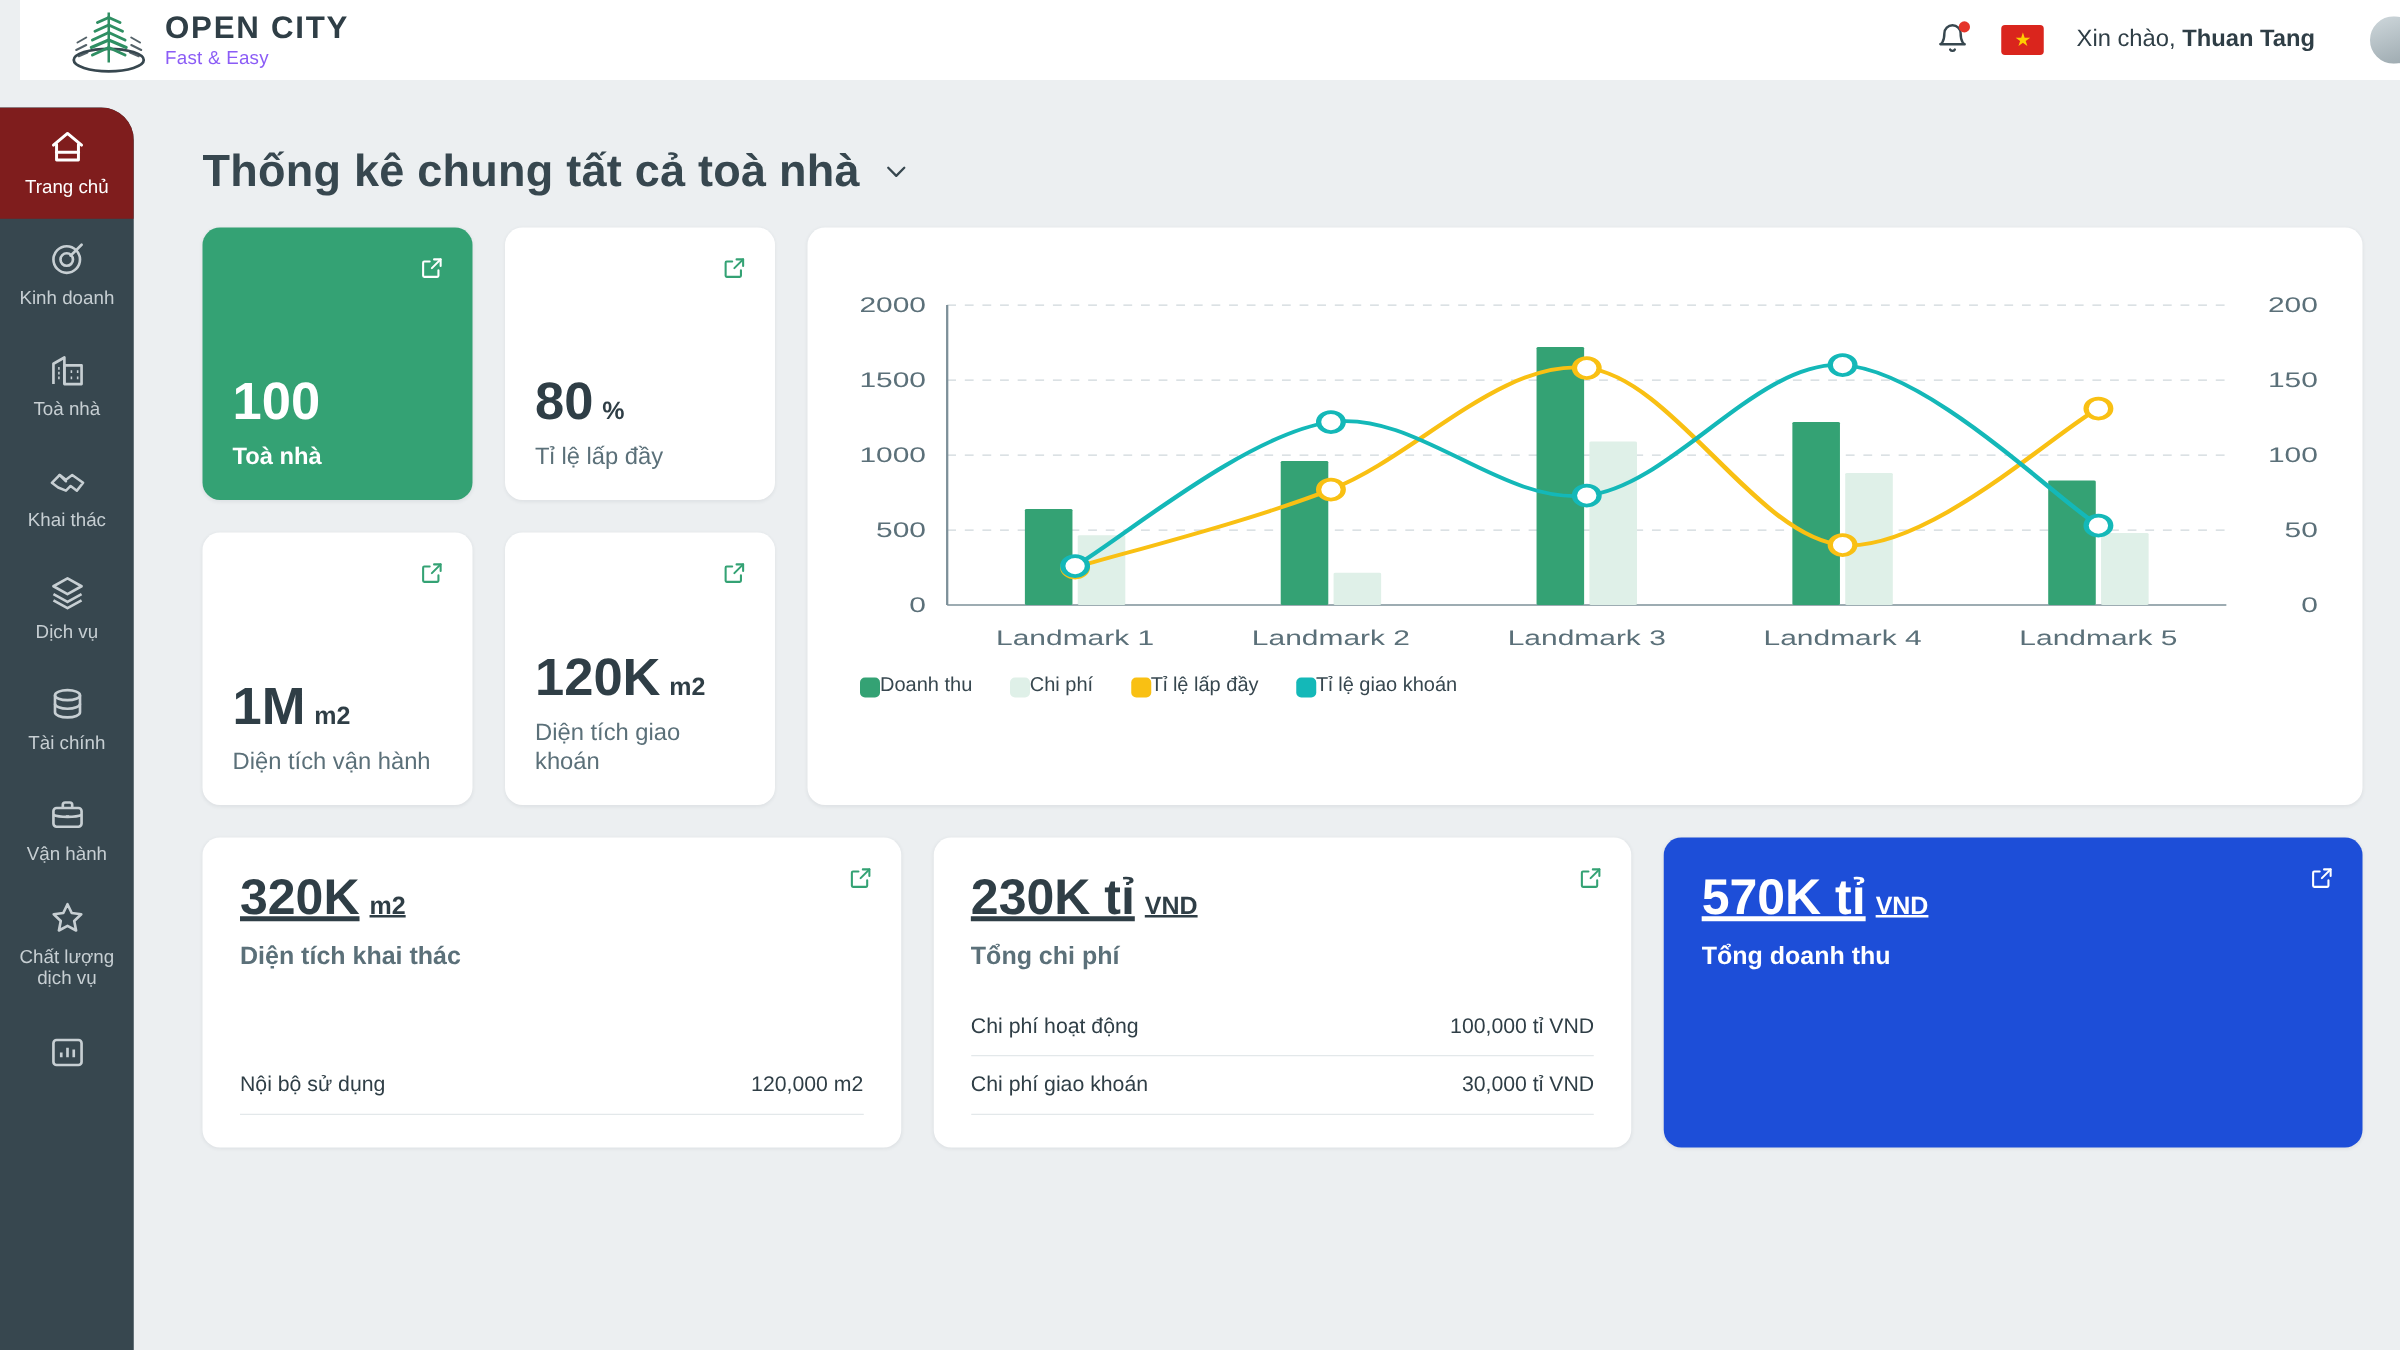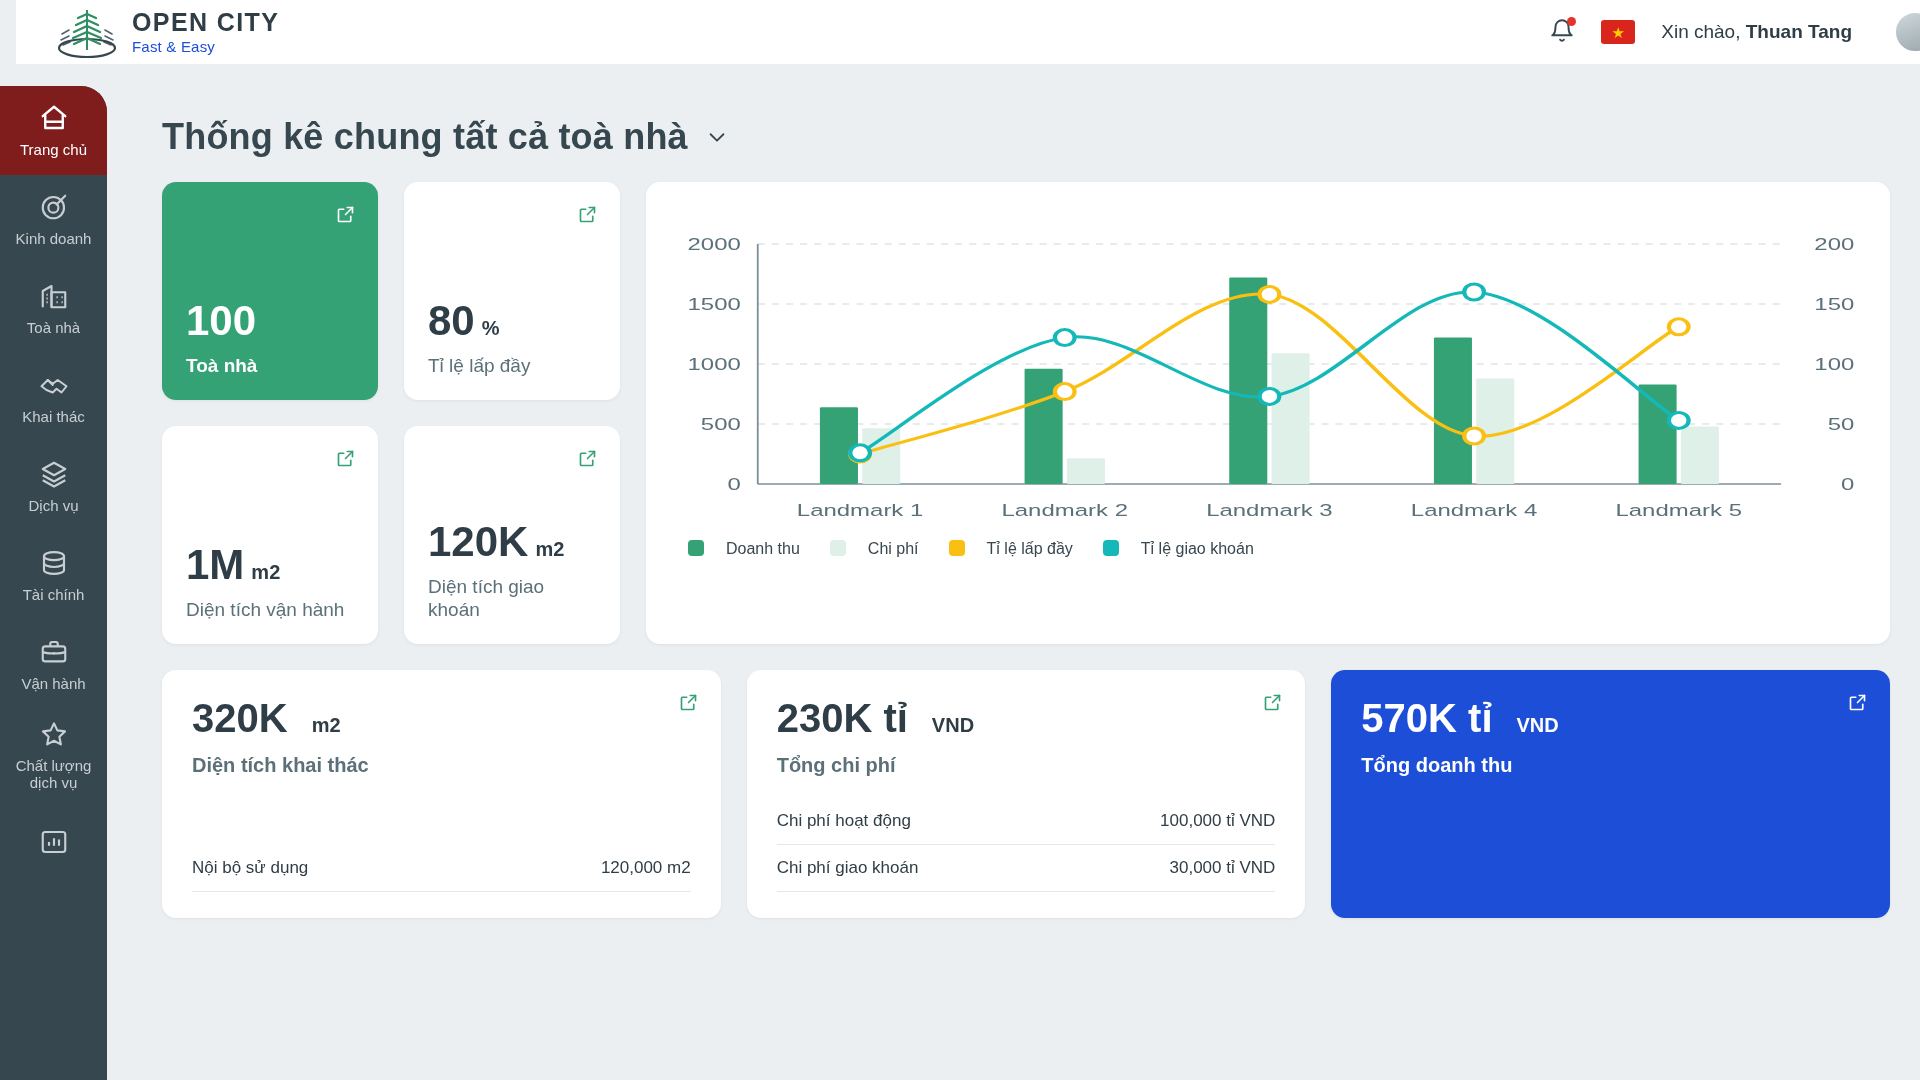--- a/index.html
+++ b/index.html
@@ -17,21 +17,21 @@
     background: #ffffff; display: flex; align-items: center;
     z-index: 30;
   }
   .logo-wrap { display:flex; align-items:center; margin-left: 40px; gap: 14px; }
   .logo-mark { width: 62px; height: 56px; position: relative; }
   .logo-text-block { display:flex; flex-direction:column; justify-content:center; }
   .logo-title {
     font-size: 25px; font-weight: 700; letter-spacing: 1.4px; color:#2f3e46;
     line-height: 1.05;
   }
-  .logo-sub { font-size: 15px; color:#1d4ed8; letter-spacing:.2px; margin-top:2px; }
+  .logo-sub { font-size: 15px; color:#8b5cf6; letter-spacing:.2px; margin-top:2px; }
 
   .topbar-right {
     margin-left:auto; display:flex; align-items:center; gap: 26px; margin-right: 14px;
   }
   .bell { position: relative; width: 26px; height: 28px; cursor:pointer; }
   .bell-dot {
     position:absolute; right:-1px; top:-1px; width: 9px; height:9px; border-radius:50%;
     background:#e5342a;
   }
   .flag {
@@ -96,31 +96,31 @@
   .kpi.green .kpi-label { color:#ffffff; font-weight:700; }
   .ext {
     position:absolute; right: 22px; top: 22px; width:21px; height:21px; cursor:pointer;
   }
 
   
   .chart-card { flex: 1; min-width: 0; padding: 26px 30px 24px 30px; height: 462px; }
   .chart-title { font-size: 25px; font-weight:700; color:#37474f; }
   .chart-box { position:relative; margin-top: 26px; height: 300px; }
   .legend { display:flex; gap: 30px; align-items:center; margin-top: 6px; padding-left: 12px; }
-  .legend-item { display:flex; align-items:flex-start; gap: 22px; cursor:pointer; }
+  .legend-item { display:flex; align-items:flex-end; gap: 0; cursor:pointer; }
   .legend-swatch { width:16px; height:16px; border-radius:4px; }
   .legend-text { font-size: 16px; color:#37474f; }
 
   
   .bottom-row { display:flex; gap: 26px; padding: 26px 30px 0 55px; align-items: stretch; }
   .bcard { flex: 1; border-radius: 14px; padding: 26px 30px; position:relative; min-height: 248px;
            display:flex; flex-direction:column; background:#fff;
            box-shadow: 0 1px 3px rgba(40,60,70,.07); }
   .bcard.green { background:#1d4ed8; }
-  .bval { font-size: 40px; font-weight:700; color:#2f3e46; display:flex; align-items:baseline; gap:24px; }
+  .bval { font-size: 40px; font-weight:700; color:#2f3e46; display:flex; align-items:baseline; gap:8px;text-decoration:underline; }
   .bcard.green .bval { color:#fff; }
   .bval .u { font-size: 20px; font-weight:700; }
   .blabel { font-size: 20px; color:#5b7079; margin-top: 13px; font-weight:700; }
   .bcard.green .blabel { color:#ffffff; }
   .brows { margin-top: auto; }
   .brow {
     display:flex; justify-content:space-between; align-items:center;
     font-size: 17px; color:#2f3e46; padding: 13px 0;
     border-bottom: 1px solid #e3e8ea;
   }

